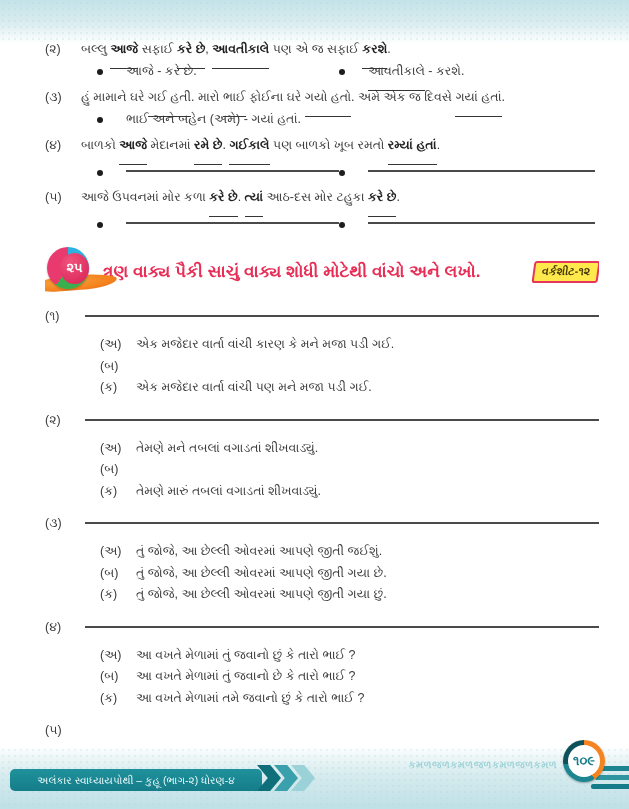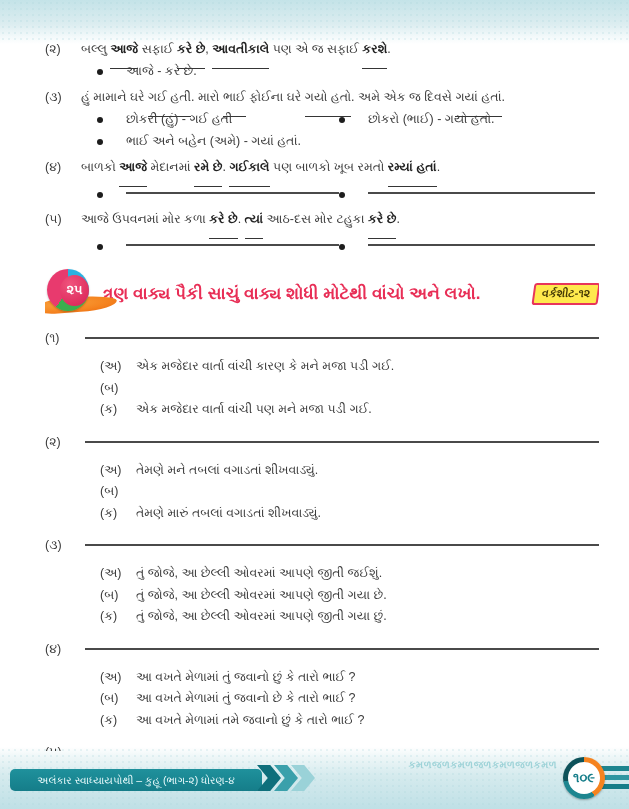--- a/index.html
+++ b/index.html
@@ -70,21 +70,21 @@
     display:flex;align-items:center;justify-content:center;
     color:#eafbfc;font-weight:normal;font-size:10.5px;z-index:3;white-space:nowrap;}
   .chevrons{position:absolute;left:264px;bottom:18px;height:26px;display:flex;z-index:3;}
   .chev{width:24px;height:26px;margin-left:-7px;
     clip-path:polygon(0 0,55% 0,100% 50%,55% 100%,0 100%,45% 50%);}
   .chev1{background:#0e6f7b;}
   .chev2{background:#3aa0ab;}
   .chev3{background:#9ad2d8;}
   .footer-deco{position:absolute;right:72px;bottom:38px;color:#9ed3d8;
     font-size:10px;font-weight:bold;z-index:3;letter-spacing:.5px;}
-  .page-badge{position:absolute;right:24px;bottom:10px;width:42px;height:42px;border-radius:50%;
+  .page-badge{position:absolute;right:24px;bottom:27px;width:42px;height:42px;border-radius:50%;
     background:conic-gradient(#f5831f 0 150deg,#1d858f 150deg 260deg,#0d525a 260deg 360deg);
     display:flex;align-items:center;justify-content:center;z-index:4;box-shadow:0 1px 2px rgba(0,0,0,.3);}
   .page-badge-inner{width:32px;height:32px;border-radius:50%;background:#ffffff;
     color:#157d89;font-weight:bold;font-size:13px;display:flex;align-items:center;justify-content:center;}
   .stripes{position:absolute;right:0;bottom:16px;width:38px;z-index:2;}
   .stripe{height:5px;background:#1d858f;margin-bottom:4px;border-radius:2px 0 0 2px;}
   .stripe:nth-child(2){background:#2f96a1;width:34px;margin-left:4px;}
   .stripe:nth-child(3){background:#157d89;}
 </style>
 </head>
@@ -100,40 +100,34 @@
     <div class="rev-line">
       <span class="rev-num">(૨)</span>
       <span class="rev-text"><span>બલ્લુ </span><span class="u b">આજે</span><span> સફાઈ </span><span class="u b">કરે છે</span><span>, </span><span class="u b">આવતીકાલે</span><span> પણ એ જ સફાઈ </span><span class="u b">કરશે</span><span>.</span></span>
     </div>
     <div class="rev-rows">
           <div class="bullet-row">
             <div class="bullet-cell left">
               <div class="dot"></div>
               <span><span>આજે - કરે છે.</span></span>
             </div>
+            <div class="bullet-cell rest">
+              <div class="dot"></div>
+              <span><span class="u">આવતીકાલે</span><span> - કરશે.</span></span>
+            </div>
           </div>
         </div>
   </div>
 
   <div class="rev-item">
     <div class="rev-line">
       <span class="rev-num">(૩)</span>
       <span class="rev-text"><span>હું મામાને ઘરે </span><span class="u">ગઈ હતી</span><span>. મારો </span><span class="u">ભાઈ</span><span> ફોઈના ઘરે </span><span class="u">ગયો હતો</span><span>. અમે એક જ દિવસે </span><span class="u">ગયાં હતાં</span><span>.</span></span>
     </div>
     <div class="rev-rows">
-          <div class="bullet-row">
-            <div class="bullet-cell left">
-              <div class="dot"></div>
-              <span><span>છોકરી (હું) - ગઈ હતી</span></span>
-            </div>
-            <div class="bullet-cell rest">
-              <div class="dot"></div>
-              <span><span>છોકરો (ભાઈ) - ગયો હતો.</span></span>
-            </div>
-          </div>
           <div class="bullet-row">
             <div class="bullet-cell rest">
               <div class="dot"></div>
               <span><span>ભાઈ અને બહેન (અમે) - ગયાં હતાં.</span></span>
             </div>
           </div>
         </div>
   </div>
 
   <div class="rev-item">

